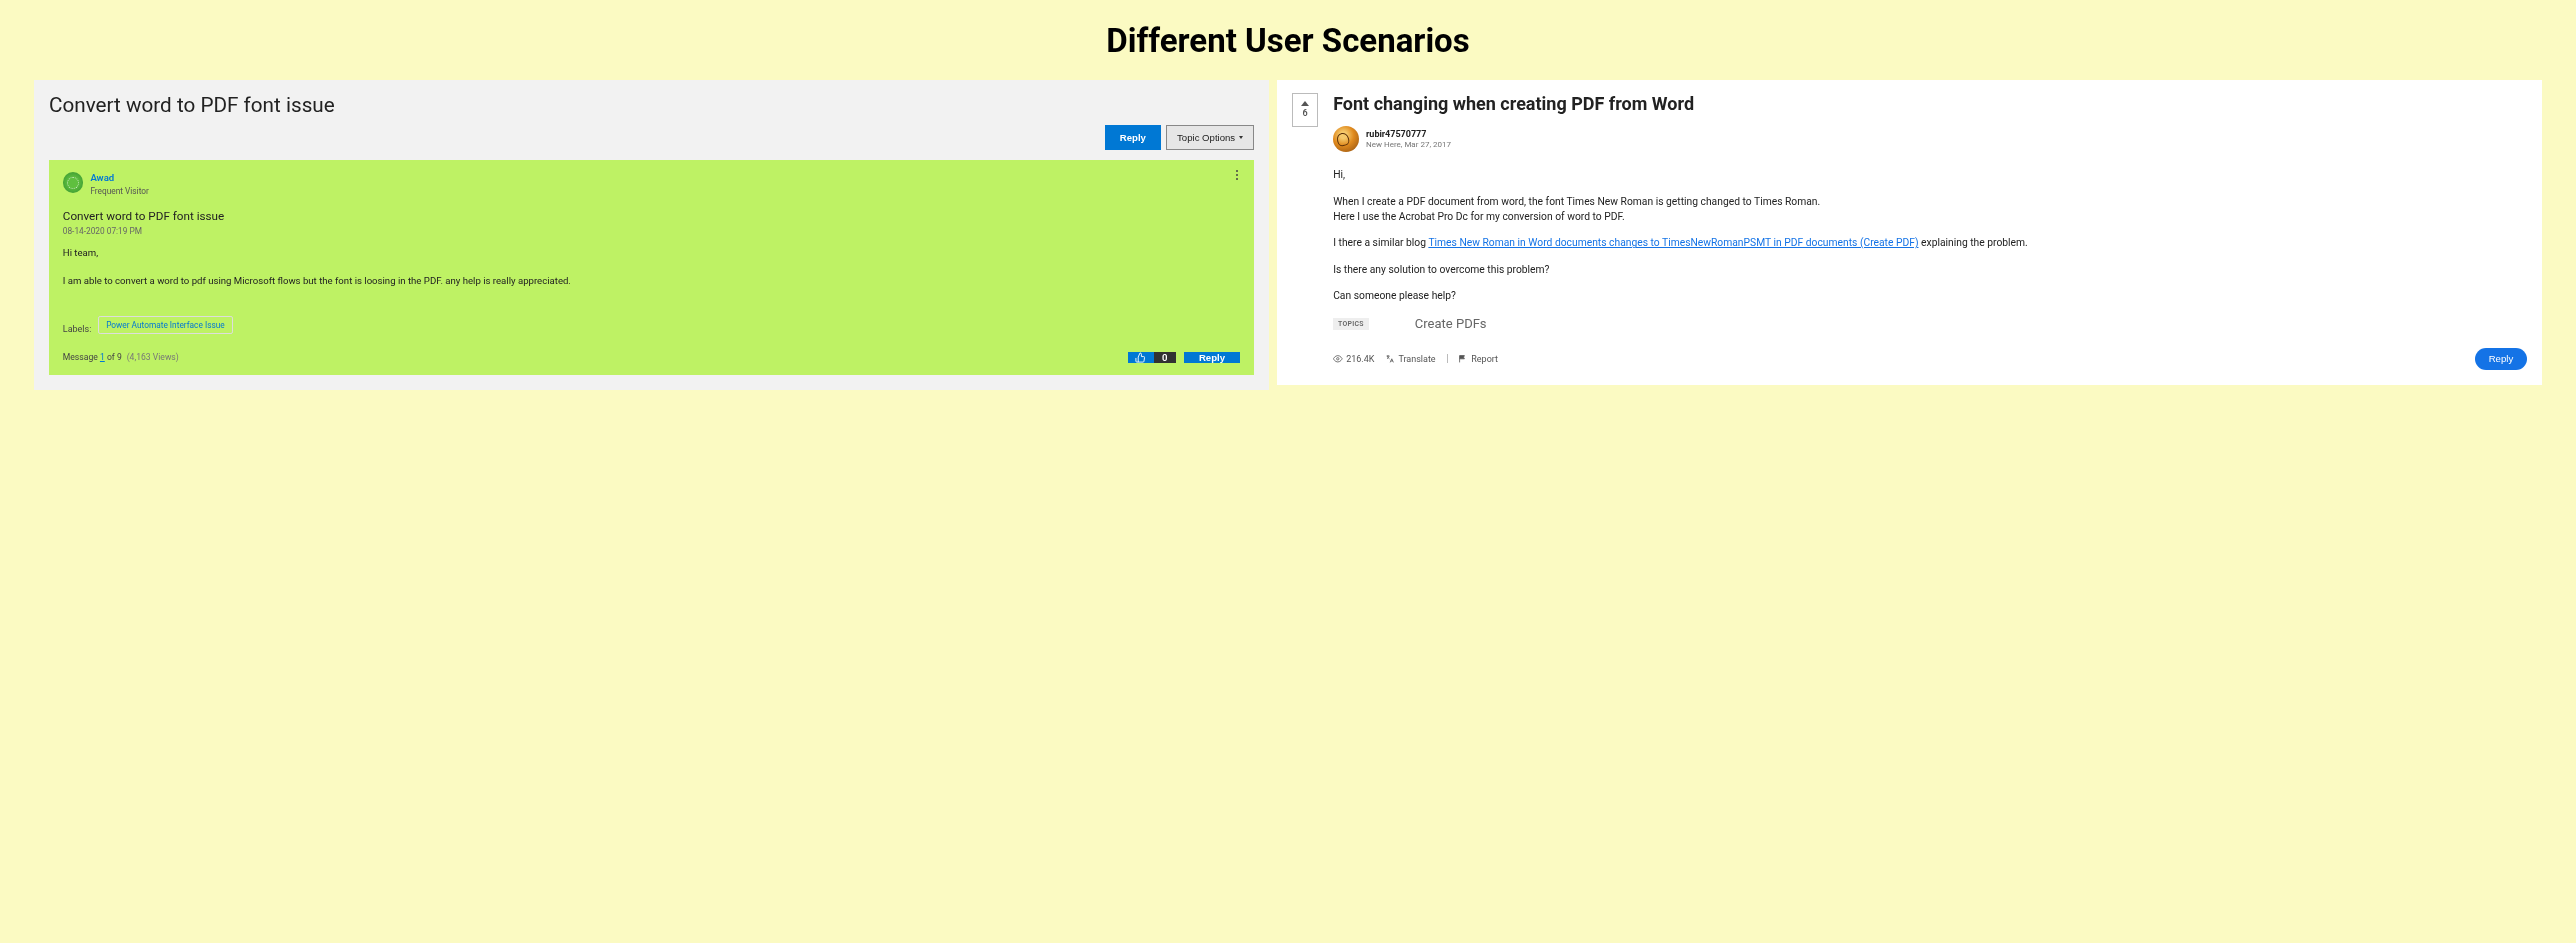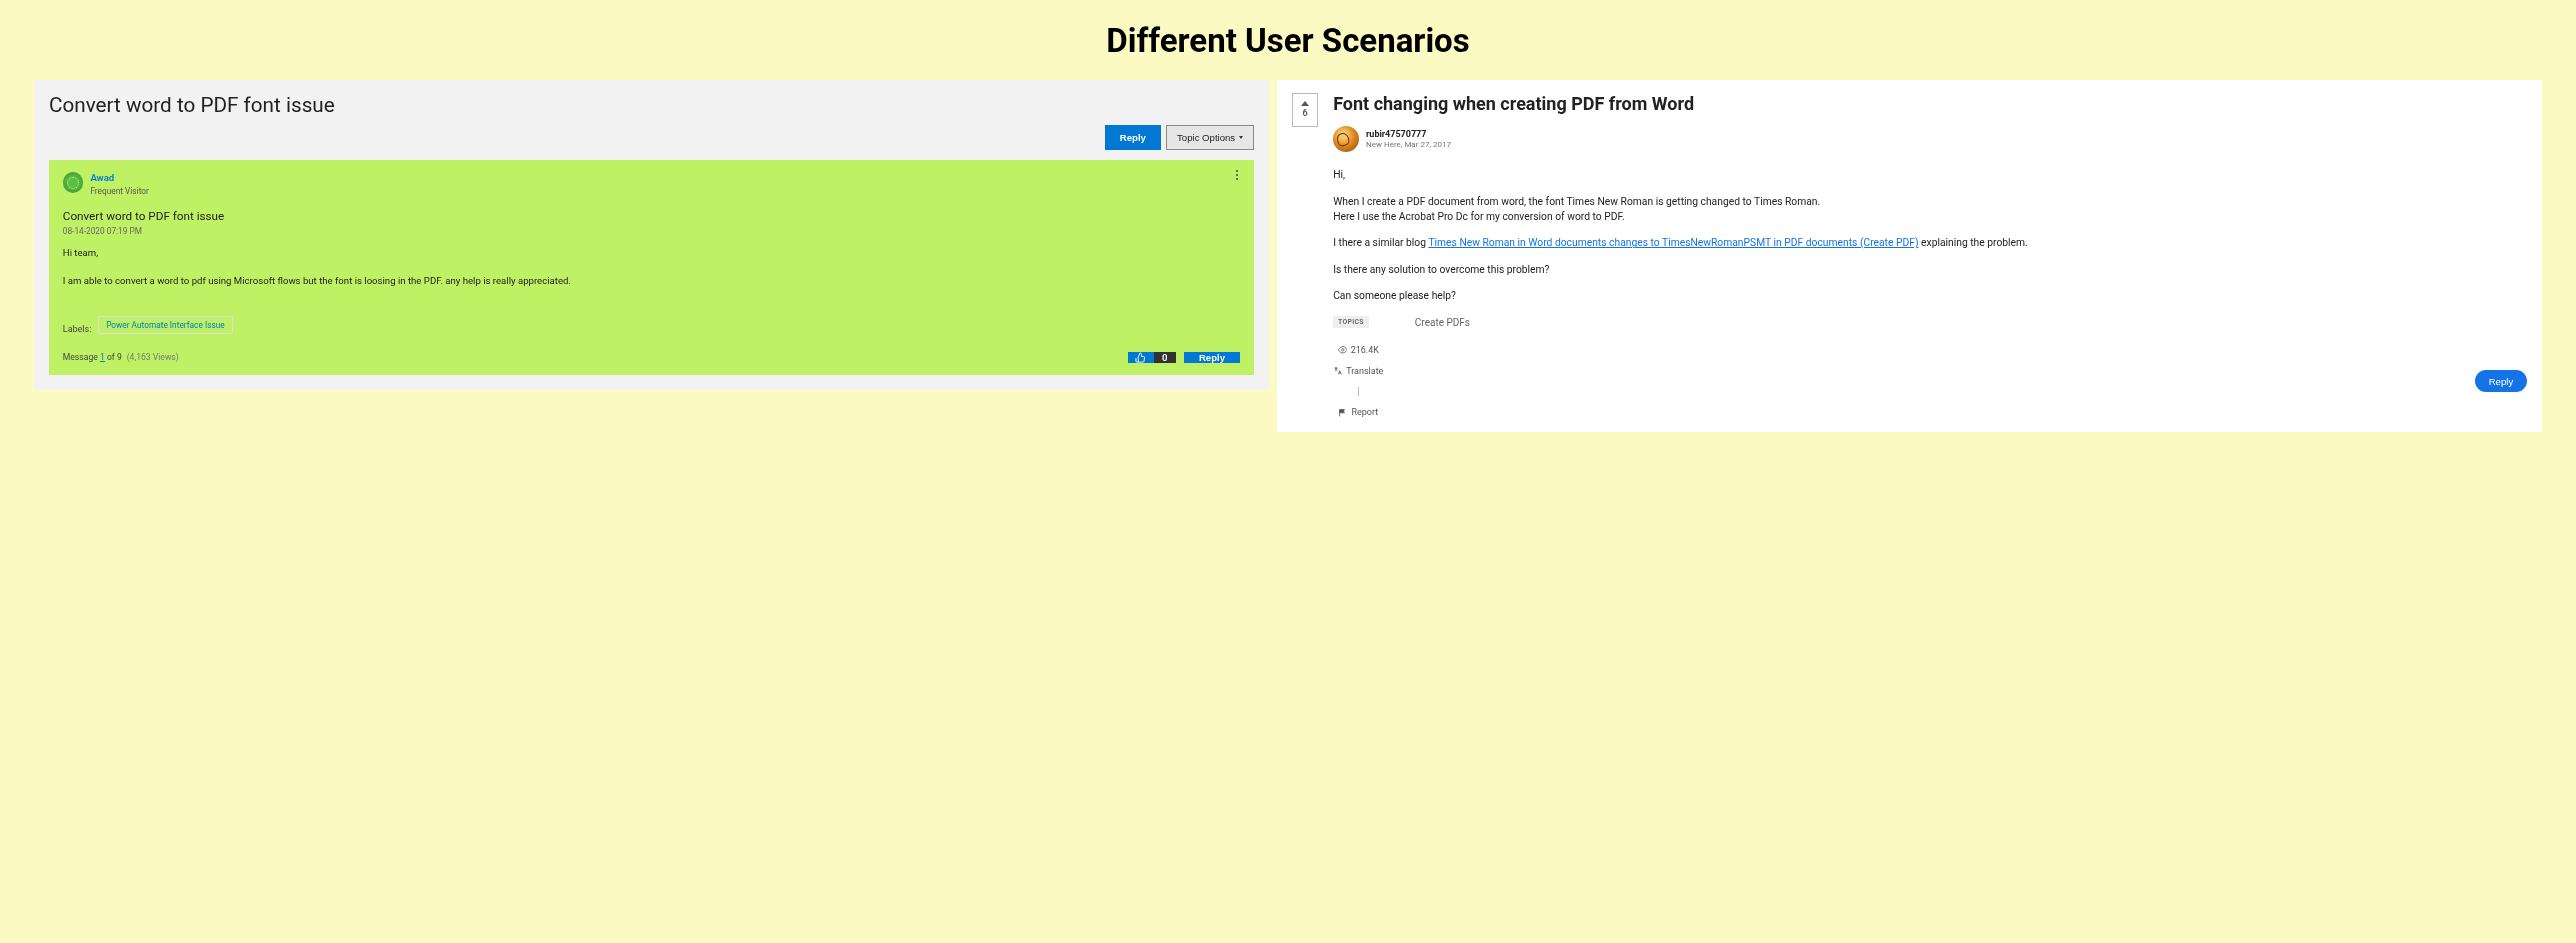--- a/index.html
+++ b/index.html
@@ -285,36 +285,35 @@
   }
   .topics-badge {
     background: #eee;
     color: #666;
     font-size: 6.9px;
     font-weight: 600;
     padding: 2.1px 4.8px;
     letter-spacing: 0.3px;
   }
   .topics-val {
-    font-size: 10px;
+    font-size: 13px;
     color: #666;
     padding-left: 38px;
   }
   .pr-footer {
     display: flex;
     justify-content: space-between;
     align-items: center;
   }
   .pr-meta-actions {
     display: flex;
     align-items: center;
     gap: 11px;
     color: #555;
     font-size: 9px;
-    flex-direction: column;
   }
   .pr-meta-actions .action {
     display: flex;
     align-items: center;
     gap: 3.4px;
     cursor: pointer;
   }
   .pr-meta-actions .divider {
     width: 0.7px;
     height: 9.6px;

